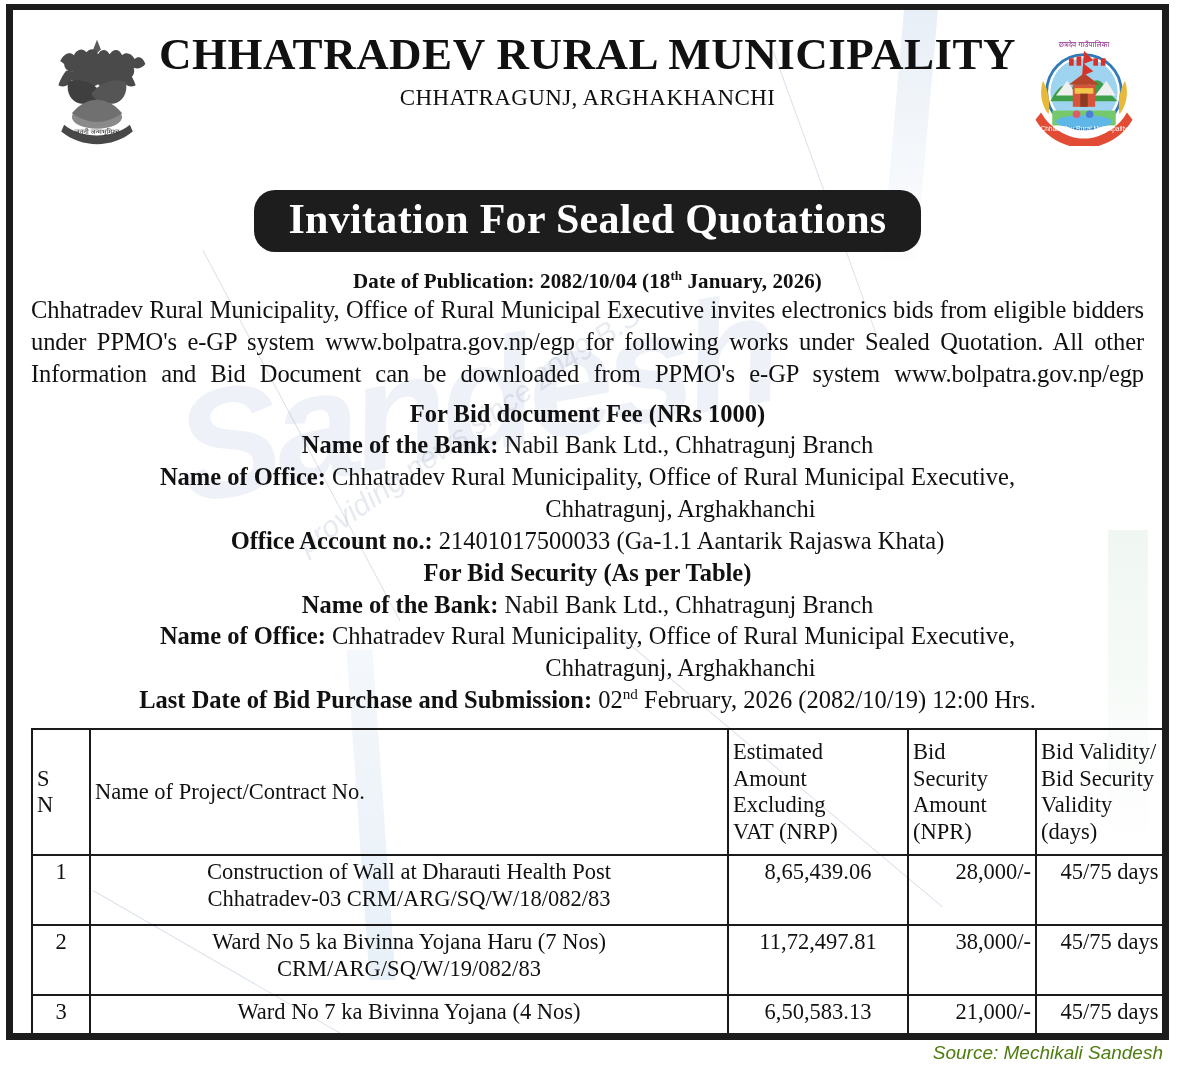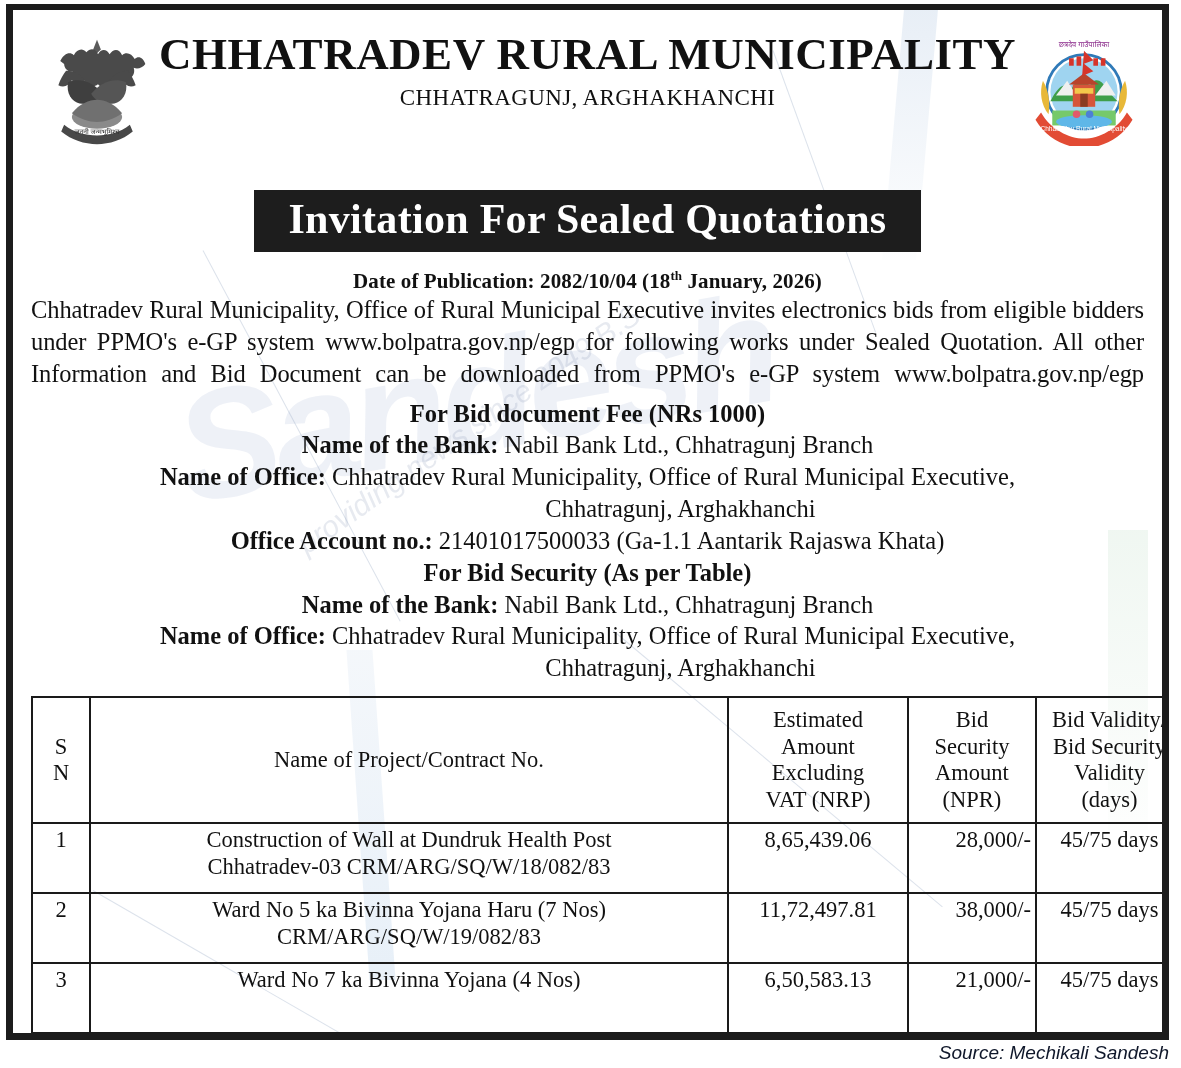--- a/index.html
+++ b/index.html
@@ -141,20 +141,21 @@
     margin-top: 10px;
   }
   .banner {
     display: inline-block;
     background: #1d1d1d;
     color: #ffffff;
     font-size: 42px;
     font-weight: bold;
     padding: 5px 34px 9px 34px;
     letter-spacing: 0.3px;
+    border-radius: 21px;
   }
 
   
   .pubdate {
     text-align: center;
     font-size: 21px;
     font-weight: bold;
     margin-top: 16px;
     letter-spacing: 0.1px;
   }
@@ -190,43 +191,43 @@
   table.bids th, table.bids td {
     border: 2px solid #1a1a1a;
     font-weight: normal;
     font-size: 22.5px;
     line-height: 1.18;
     padding: 3px 4px;
     vertical-align: top;
     background: transparent;
   }
   table.bids thead th {
-    text-align: center;
+    text-align: left;
     vertical-align: middle;
     height: 118px;
   }
   th.c-sn, td.c-sn       { width: 48px;  text-align: center; }
   th.c-name, td.c-name   { width: 628px; text-align: center; margin-left: 8px; }
   th.c-amt, td.c-amt     { width: 170px; text-align: center; }
   th.c-sec, td.c-sec     { width: 118px; text-align: right; }
   th.c-val, td.c-val     { width: 137px; text-align: center; }
   table.bids tbody td { height: 62px; }
   td.c-sn { text-align: center; }
   .cell-l1 { display: block; }
   .cell-l2 { display: block; }
 
   
   .source {
     position: absolute;
-    right: 12px;
+    right: 18px;
     bottom: 4px;
     font-size: 19px;
     font-style: italic;
     font-family: "Liberation Sans", sans-serif;
-    color: #0f172a;
+    color: #4d7c0f;
   }
 </style>
 </head>
 <body>
 
 <div class="page">
 
   <div class="doc-frame">
 
     <div class="wm-layer">
@@ -329,20 +330,23 @@
         <div class="line">
           <b>Name of the Bank:</b><span> Nabil Bank Ltd., Chhatragunj Branch</span>
         </div>
 
         <div class="line">
           <b>Name of Office:</b><span> Chhatradev Rural Municipality, Office of Rural Municipal Executive,</span>
         </div>
         <div class="line indent">Chhatragunj, Arghakhanchi</div>
 
 
+        <div class="line">
+          <b>Last Date of Bid Purchase and Submission:</b><span> 02</span><sup>nd</sup><span> February, 2026 (2082/10/19) 12:00 Hrs.</span>
+        </div>
       </div>
 
       <div class="tbl-wrap">
         <table class="bids">
           <thead>
             <tr>
               <th class="c-sn">
                 <span class="cell-l1">S</span>
                 <span class="cell-l2">N</span>
               </th>
@@ -366,21 +370,21 @@
                 <span class="cell-l1">(days)</span>
               </th>
             </tr>
           </thead>
           <tbody id="bids-body">
               <tr>
                 <td class="c-sn">
                   <span class="cell-l1">1</span>
                 </td>
                 <td class="c-name">
-                  <span class="cell-l1">Construction of Wall at Dundruk Health Post</span>
+                  <span class="cell-l1">Construction of Wall at Dharauti Health Post</span>
                   <span class="cell-l1">Chhatradev-03 CRM/ARG/SQ/W/18/082/83</span>
                 </td>
                 <td class="c-amt">
                   <span class="cell-l1">8,65,439.06</span>
                 </td>
                 <td class="c-sec">
                   <span class="cell-l1">28,000/-</span>
                 </td>
                 <td class="c-val">
                   <span class="cell-l1">45/75 days</span>

